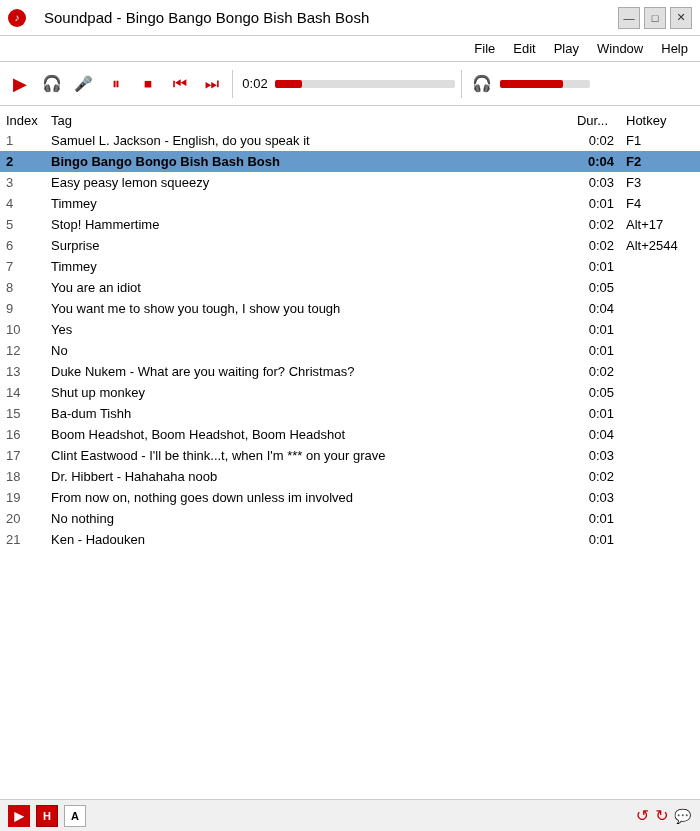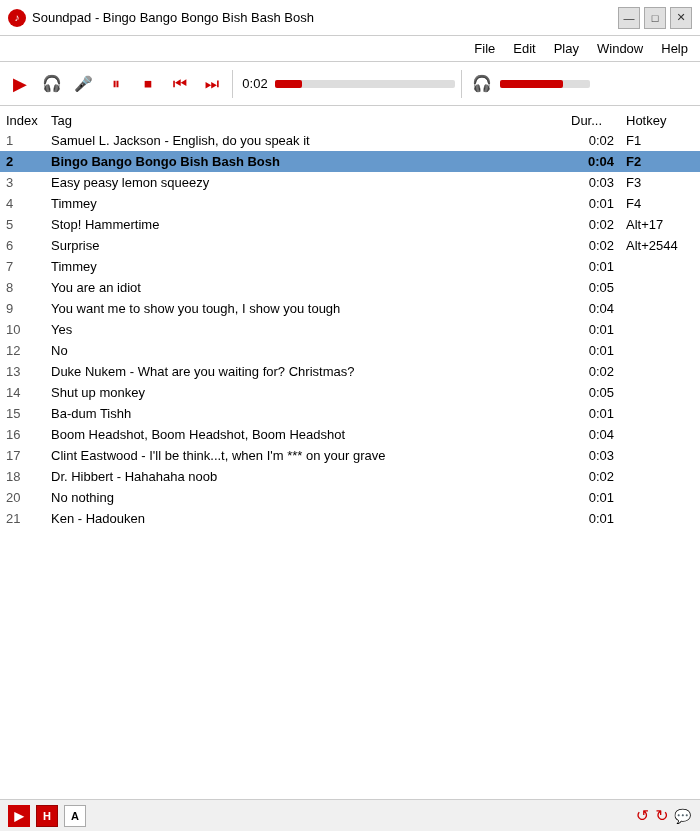--- a/index.html
+++ b/index.html
@@ -36,22 +36,23 @@
       background: #c00;
       border-radius: 50%;
       display: flex;
       align-items: center;
       justify-content: center;
       color: white;
       font-size: 10px;
       font-weight: bold;
     }
     .title-bar-title {
-      font-size: 13px;
-      color: #000;
+      font-size: 15px;
+      color: #000;
+      margin-left: 12px;
     }
     .title-bar-controls {
       display: flex;
       gap: 4px;
     }
     .title-bar-btn {
       width: 22px;
       height: 22px;
       border: 1px solid #aaa;
       background: #e0e0e0;
@@ -174,21 +175,21 @@
       text-align: left;
       font-size: 13px;
       font-weight: normal;
       color: #000;
       position: sticky;
       top: 3px;
       z-index: 10;
     }
     thead th.col-index { width: 45px; }
     thead th.col-tag { }
-    thead th.col-dur { width: 55px; text-align: left; }
+    thead th.col-dur { width: 55px; text-align: center; }
     thead th.col-hotkey { width: 80px; margin-left: 48px; }
 
     tbody tr {
       cursor: pointer;
     }
     tbody tr.selected {
       background: #6699cc;
       color: #000;
     }
     tbody tr.selected td {
@@ -416,20 +417,26 @@
             <td class="col-dur">0:03</td>
             <td class="col-hotkey"></td>
           </tr>
           <tr>
             <td class="col-index">18</td>
             <td class="col-tag">Dr. Hibbert - Hahahaha noob</td>
             <td class="col-dur">0:02</td>
             <td class="col-hotkey"></td>
           </tr>
           <tr>
+            <td class="col-index">19</td>
+            <td class="col-tag">From now on, nothing goes down unless im involved</td>
+            <td class="col-dur">0:03</td>
+            <td class="col-hotkey"></td>
+          </tr>
+          <tr>
             <td class="col-index">20</td>
             <td class="col-tag">No nothing</td>
             <td class="col-dur">0:01</td>
             <td class="col-hotkey"></td>
           </tr>
           <tr>
             <td class="col-index">21</td>
             <td class="col-tag">Ken - Hadouken</td>
             <td class="col-dur">0:01</td>
             <td class="col-hotkey"></td>

